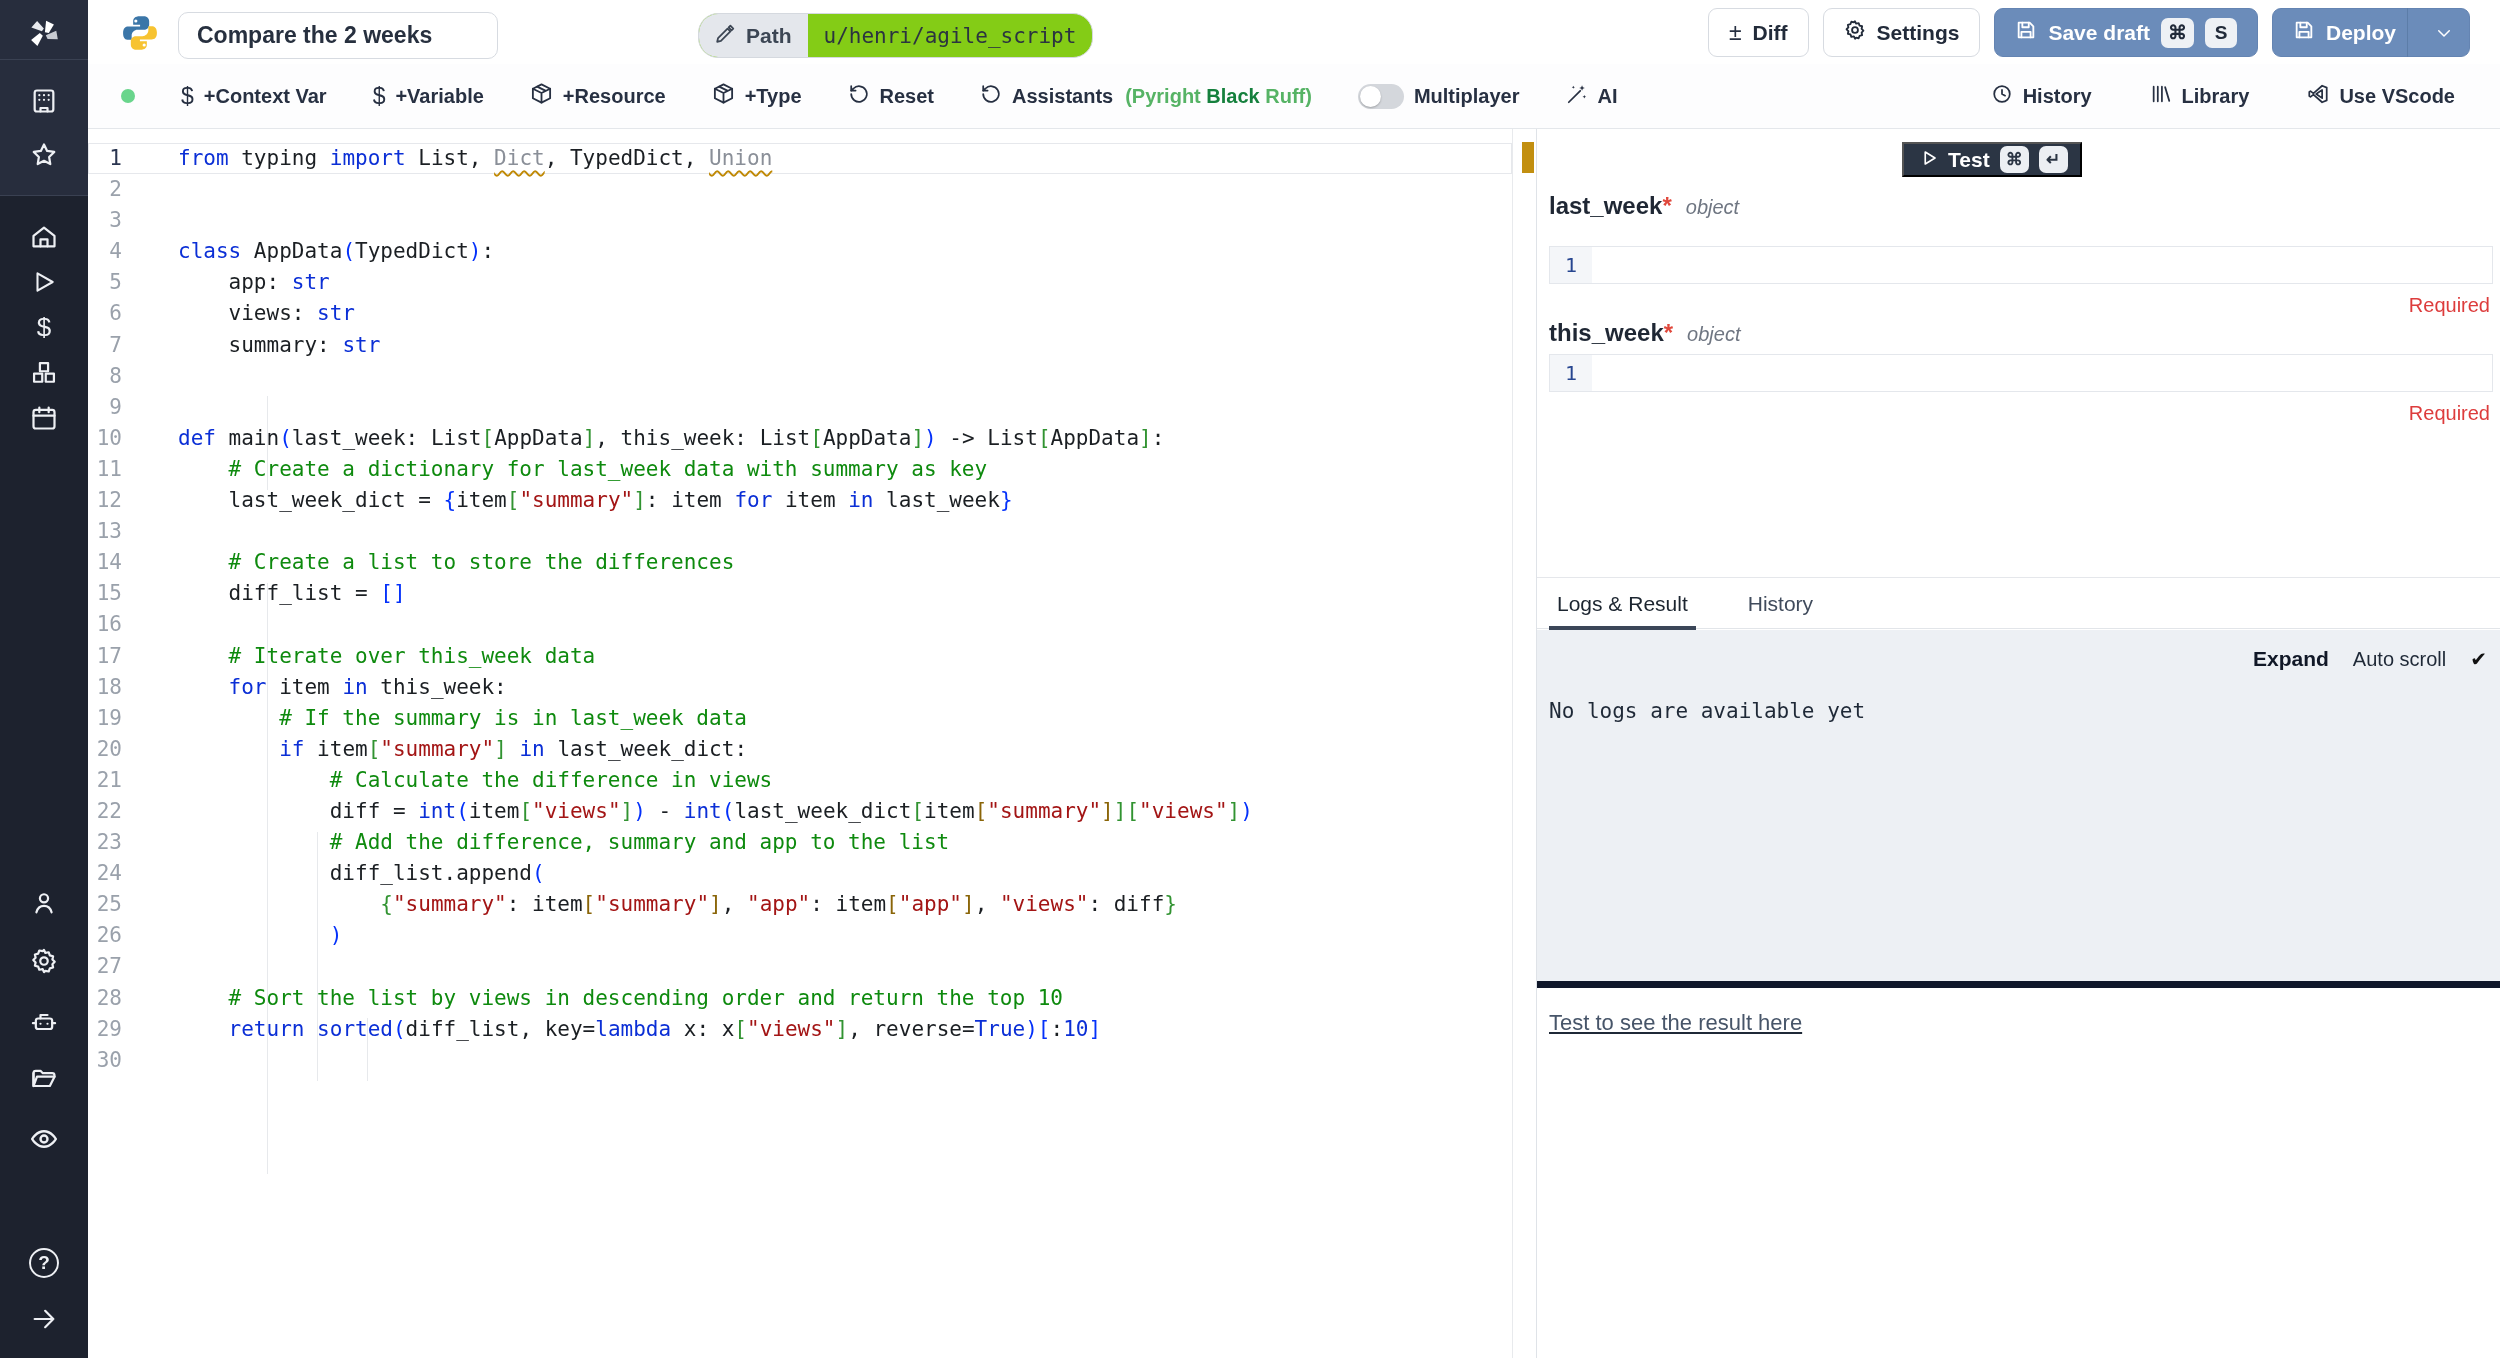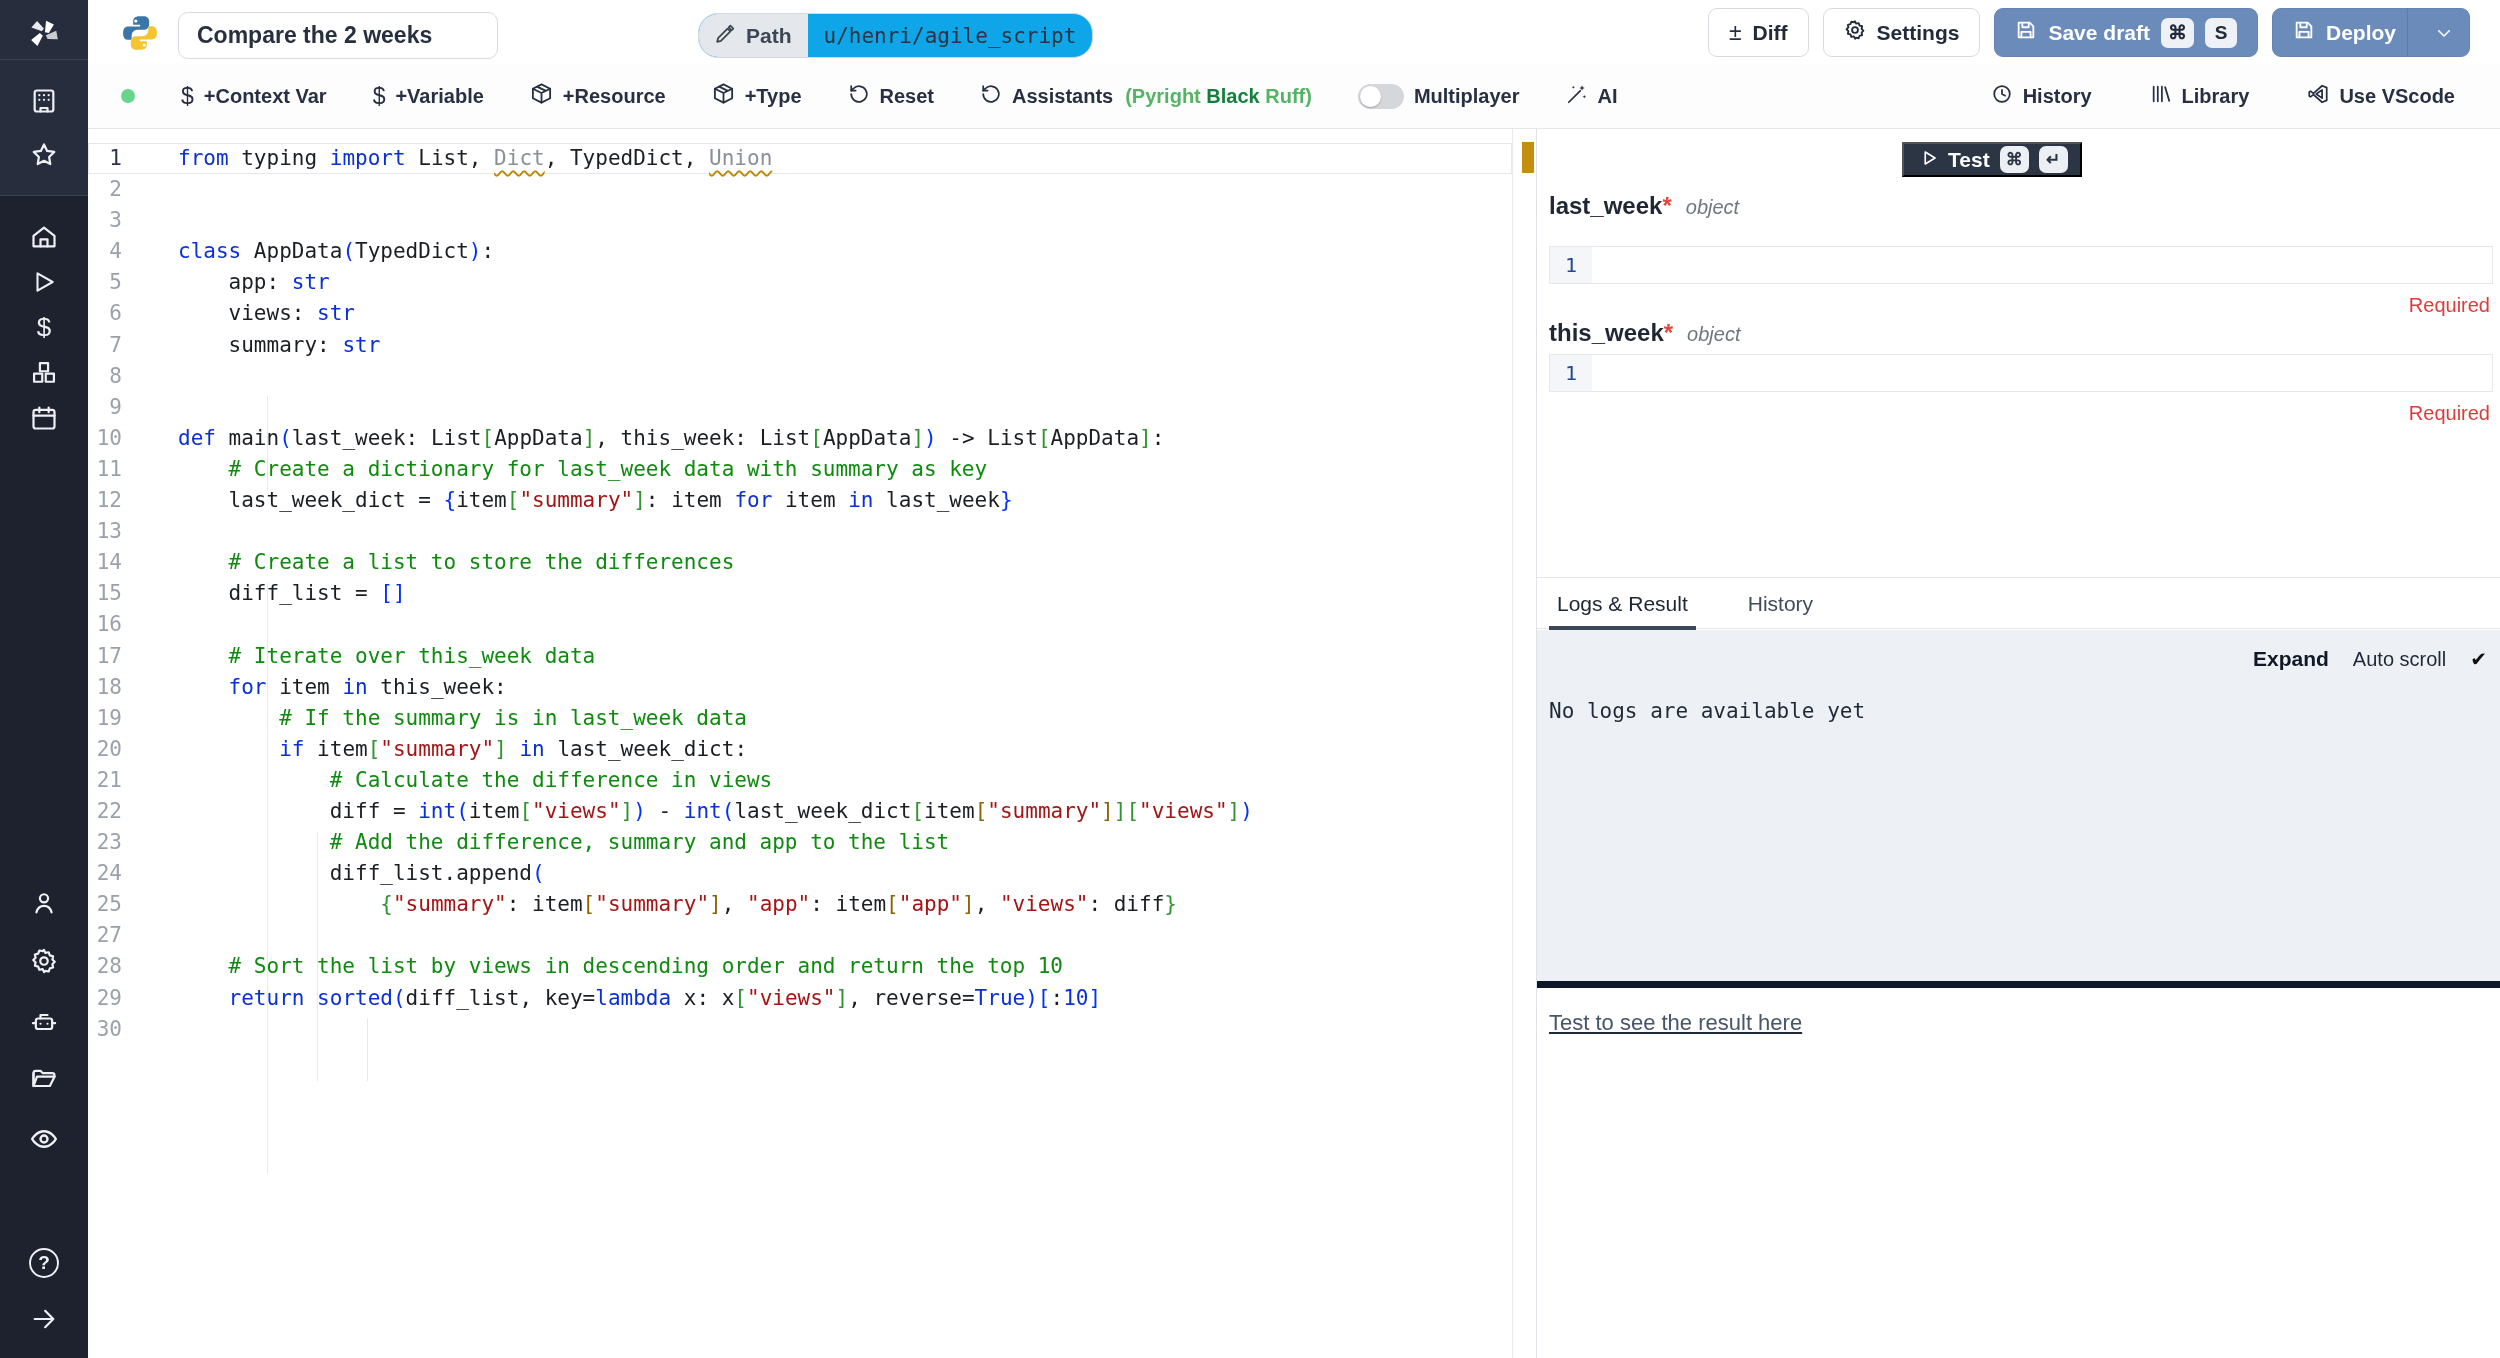--- a/index.html
+++ b/index.html
@@ -23,21 +23,21 @@
   
   #main { position:absolute; left:88px; top:0; width:2432px; height:1358px; }
 
   
   #topbar { position:absolute; left:0; top:0; width:2412px; height:64px; background:#fff; }
   #python-logo { position:absolute; left:32px; top:13px; }
   #title-input { position:absolute; left:90px; top:12px; width:320px; height:47px;
                  border:1px solid #d7dbe1; border-radius:10px; display:flex; align-items:center;
                  padding:0 18px; font-size:23px; font-weight:700; color:#27303f; background:#fff; }
   #path-group { position:absolute; left:610px; top:13px; height:45px; display:flex; align-items:stretch;
-                border:1px solid #d5d9df; border-radius:20px; overflow:hidden; background:#0ea5e9; }
+                border:1px solid #d5d9df; border-radius:20px; overflow:hidden; background:#84cc16; }
   #path-chip { display:flex; align-items:center; gap:10px; padding:0 16px; background:#e4e7ec;
                font-size:21px; font-weight:700; color:#3c4654; }
   #path-value { display:flex; align-items:center; padding:0 16px;
                 font-family:"DejaVu Sans Mono", monospace; font-size:21px; color:#2b3440; min-width:280px; }
   #topbar-right { position:absolute; right:30px; top:8px; display:flex; gap:14px; align-items:center; }
   .btn { height:49px; border-radius:9px; display:flex; align-items:center; gap:11px;
          padding:0 20px; font-size:21px; font-weight:700; cursor:pointer; }
   .btn-light { background:#fff; border:1px solid #d7dbe1; color:#222b3a; }
   .btn-blue  { background:#6b8cba; border:1px solid #6484b2; color:#fff; }
   .kbd { background:#eef1f5; color:#222b3a; border-radius:7px; min-width:32px; height:30px;
@@ -410,20 +410,21 @@
             <div class="code-row"><span class="ln">16</span><span class="code"></span></div>
             <div class="code-row"><span class="ln">17</span><span class="code"><span class="tk-c">    # Iterate over this_week data</span></span></div>
             <div class="code-row"><span class="ln">18</span><span class="code"><span class="tk-p">    </span><span class="tk-k">for</span><span class="tk-p"> item </span><span class="tk-k">in</span><span class="tk-p"> this_week:</span></span></div>
             <div class="code-row"><span class="ln">19</span><span class="code"><span class="tk-c">        # If the summary is in last_week data</span></span></div>
             <div class="code-row"><span class="ln">20</span><span class="code"><span class="tk-p">        </span><span class="tk-k">if</span><span class="tk-p"> item</span><span class="tk-b2">[</span><span class="tk-s">"summary"</span><span class="tk-b2">]</span><span class="tk-p"> </span><span class="tk-k">in</span><span class="tk-p"> last_week_dict:</span></span></div>
             <div class="code-row"><span class="ln">21</span><span class="code"><span class="tk-c">            # Calculate the difference in views</span></span></div>
             <div class="code-row"><span class="ln">22</span><span class="code"><span class="tk-p">            diff = </span><span class="tk-k">int</span><span class="tk-b1">(</span><span class="tk-p">item</span><span class="tk-b2">[</span><span class="tk-s">"views"</span><span class="tk-b2">]</span><span class="tk-b1">)</span><span class="tk-p"> - </span><span class="tk-k">int</span><span class="tk-b1">(</span><span class="tk-p">last_week_dict</span><span class="tk-b2">[</span><span class="tk-p">item</span><span class="tk-b3">[</span><span class="tk-s">"summary"</span><span class="tk-b3">]</span><span class="tk-b2">]</span><span class="tk-b2">[</span><span class="tk-s">"views"</span><span class="tk-b2">]</span><span class="tk-b1">)</span></span></div>
             <div class="code-row"><span class="ln">23</span><span class="code"><span class="tk-c">            # Add the difference, summary and app to the list</span></span></div>
             <div class="code-row"><span class="ln">24</span><span class="code"><span class="tk-p">            diff_list.append</span><span class="tk-b1">(</span></span></div>
             <div class="code-row"><span class="ln">25</span><span class="code"><span class="tk-p">                </span><span class="tk-b2">{</span><span class="tk-s">"summary"</span><span class="tk-p">: item</span><span class="tk-b3">[</span><span class="tk-s">"summary"</span><span class="tk-b3">]</span><span class="tk-p">, </span><span class="tk-s">"app"</span><span class="tk-p">: item</span><span class="tk-b3">[</span><span class="tk-s">"app"</span><span class="tk-b3">]</span><span class="tk-p">, </span><span class="tk-s">"views"</span><span class="tk-p">: diff</span><span class="tk-b2">}</span></span></div>
+            <div class="code-row"><span class="ln">26</span><span class="code"><span class="tk-p">            </span><span class="tk-b1">)</span></span></div>
             <div class="code-row"><span class="ln">27</span><span class="code"></span></div>
             <div class="code-row"><span class="ln">28</span><span class="code"><span class="tk-c">    # Sort the list by views in descending order and return the top 10</span></span></div>
             <div class="code-row"><span class="ln">29</span><span class="code"><span class="tk-p">    </span><span class="tk-k">return</span><span class="tk-p"> </span><span class="tk-k">sorted</span><span class="tk-b1">(</span><span class="tk-p">diff_list, key=</span><span class="tk-k">lambda</span><span class="tk-p"> x: x</span><span class="tk-b2">[</span><span class="tk-s">"views"</span><span class="tk-b2">]</span><span class="tk-p">, reverse=</span><span class="tk-k">True</span><span class="tk-b1">)</span><span class="tk-b1">[</span><span class="tk-p">:</span><span class="tk-k">10</span><span class="tk-b1">]</span></span></div>
             <div class="code-row"><span class="ln">30</span><span class="code"></span></div>
           </div>
       </div>
 
       <div id="ruler">
         <div id="ruler-marker"></div>
       </div>

